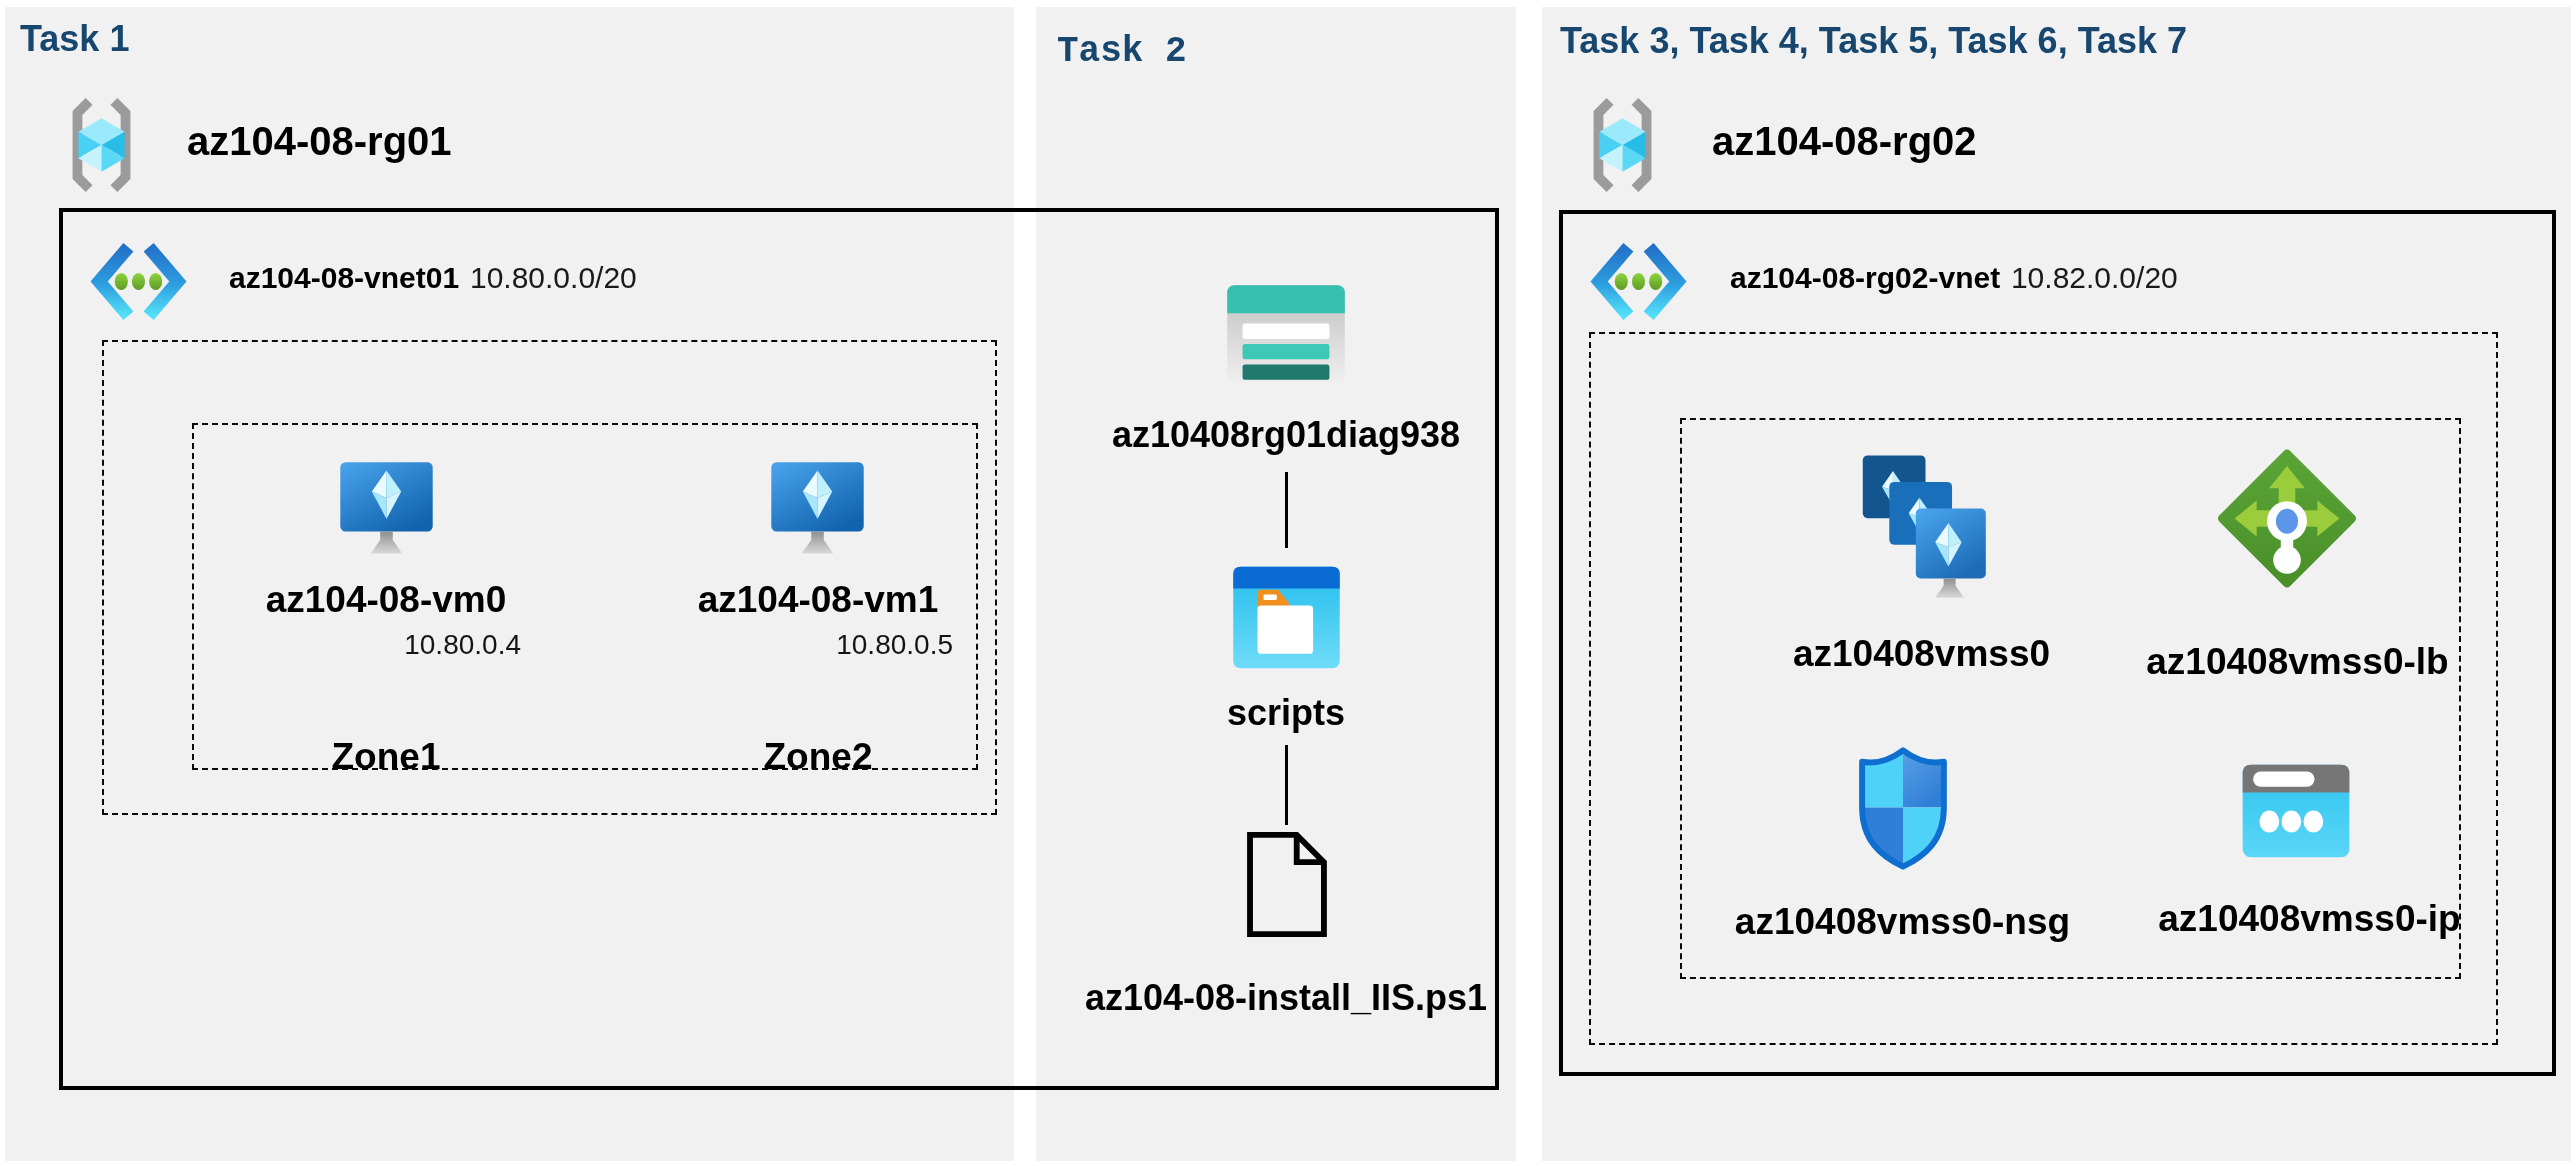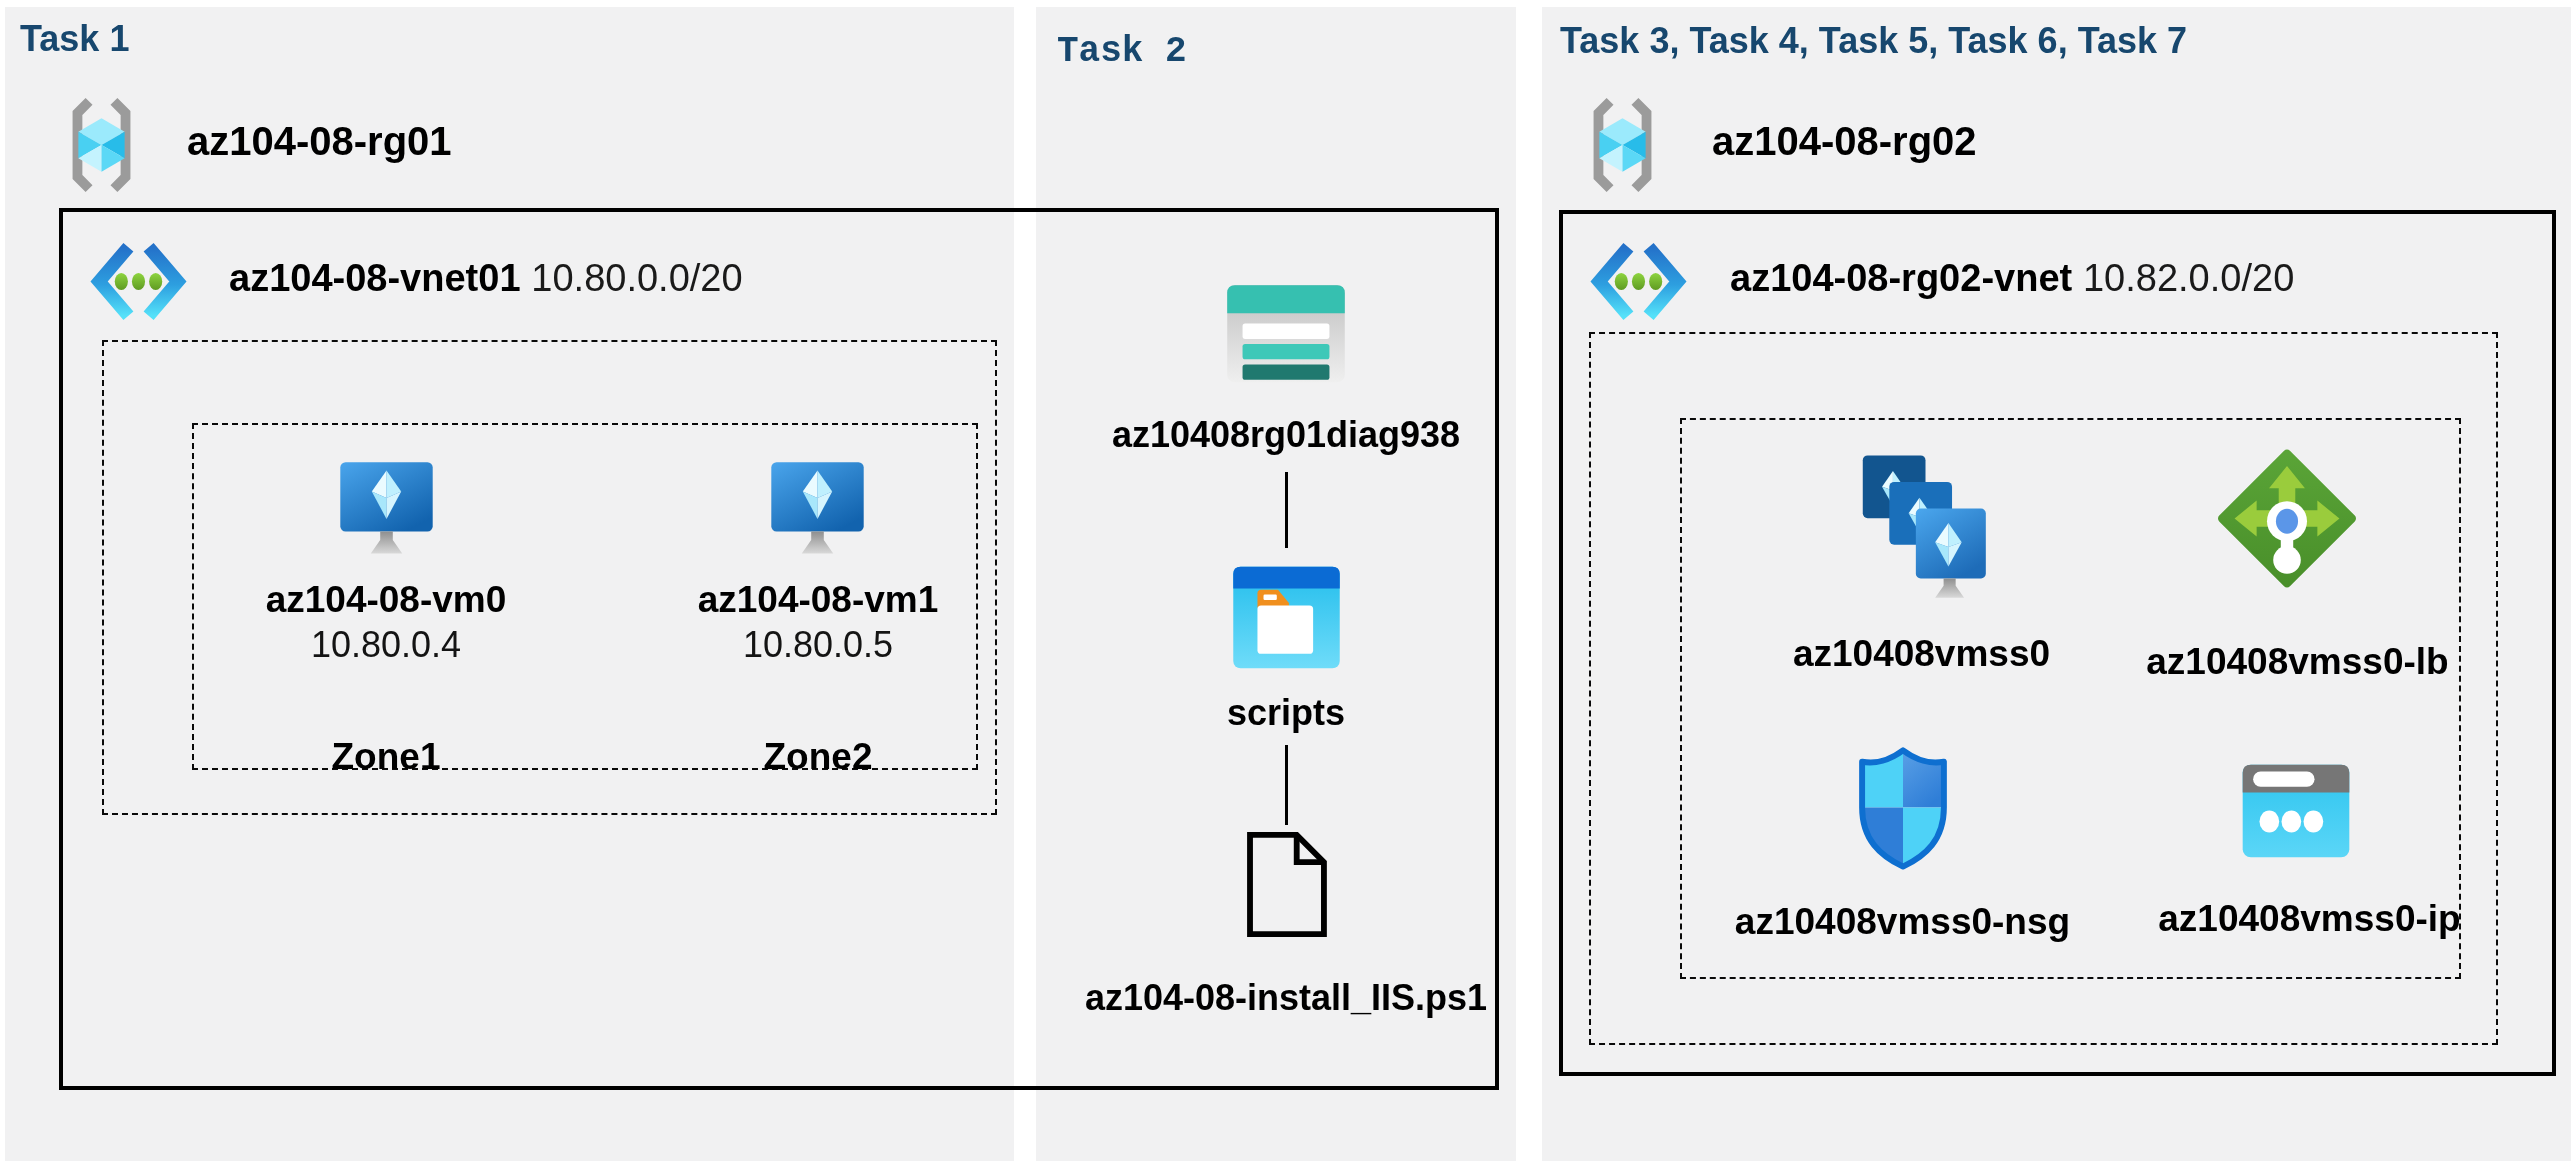--- a/index.html
+++ b/index.html
@@ -39,30 +39,30 @@
   #inner-box-1{left:192px;top:423px;width:786px;height:347px;}
   #subnet-box-2{left:1589px;top:332px;width:909px;height:713px;}
   #inner-box-2{left:1680px;top:418px;width:781px;height:561px;}
 
   .icon{position:absolute;}
   .res-row-label{
     position:absolute;font-size:40px;font-weight:bold;color:#000;
     white-space:nowrap;line-height:49px;
   }
   .vnet-label,.subnet-label{
-    position:absolute;font-size:38px;color:#000;white-space:nowrap;line-height:44px;
+    position:absolute;font-size:30px;color:#000;white-space:nowrap;line-height:44px;
   }
   .vnet-label .bold,.subnet-label .bold{font-weight:bold;}
   .vnet-label .cidr,.subnet-label .cidr{font-weight:normal;margin-left:10.8px;color:#1a1a1a;}
 
   .center-label{
     position:absolute;text-align:center;color:#000;white-space:nowrap;
   }
   .vm-name{font-size:37px;font-weight:bold;line-height:44px;}
-  .vm-ip{font-size:36px;font-weight:normal;line-height:42px;color:#141414;}
+  .vm-ip{font-size:28px;font-weight:normal;line-height:42px;color:#141414;text-align:right;}
   .vm-zone{font-size:37px;font-weight:bold;line-height:44px;margin-top:36px;}
   .res-label{font-size:37px;font-weight:bold;line-height:44px;}
   .t2-label{font-size:36px;font-weight:bold;line-height:44px;}
 
   .connector{position:absolute;width:3.4px;background:#000;}
   #connector-1{left:1285px;top:472px;height:76px;}
   #connector-2{left:1285px;top:745px;height:80px;}
 </style>
 </head>
 <body>

